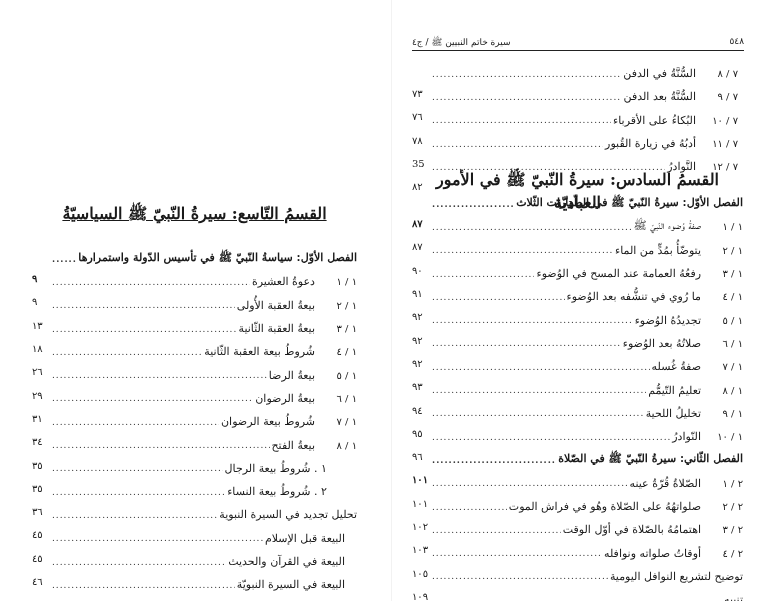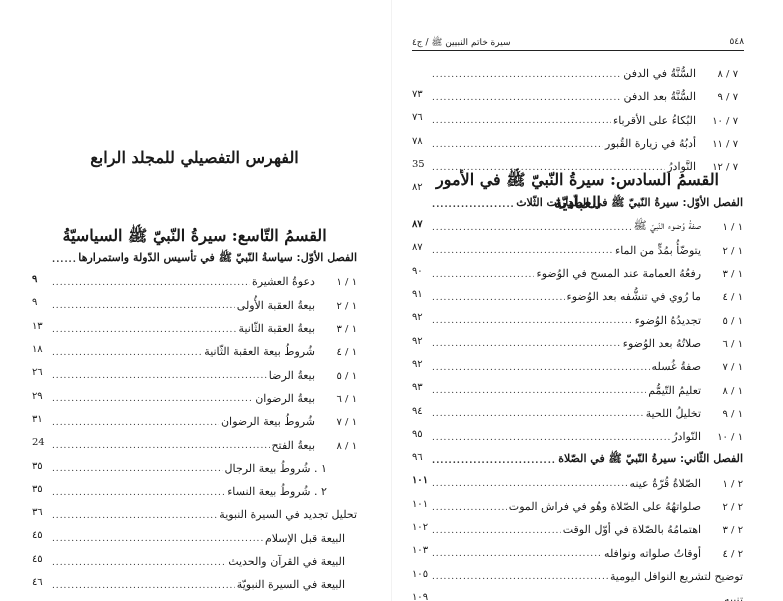--- a/index.html
+++ b/index.html
@@ -92,21 +92,21 @@
     .row.indent2 { padding-right: 30px; }
 
     .section-heading {
       position: absolute;
       font-weight: bold;
       font-size: 16px;
       text-align: center;
       direction: rtl;
     }
     .page-right .section-heading { top: 170px; right: 40px; width: 331px; }
-    .page-left .section-heading { top: 226px; right: 35px; width: 325px; }
+    .page-left .section-heading { top: 204px; right: 35px; width: 325px; text-decoration: underline; }
 
     .volume-title {
       position: absolute;
       top: 148px;
       right: 35px;
       width: 325px;
       text-align: center;
       font-weight: bold;
       font-size: 16px;
       direction: rtl;
@@ -269,21 +269,20 @@
         <span class="dots"></span>
         <span class="pg">١١١</span>
       </div>
 
   </div>
 </div>
 
 <div class="fold"></div>
 
 <div class="page page-left">
-  <div class="volume-title">الفهرس التفصيلي للمجلد الرابع</div>
   <div class="section-heading">القسمُ التّاسع: سيرةُ النّبيّ ﷺ السياسيّةُ</div>
 
   <div class="toc-list">
     <div class="row chapter">
         <span class="label">الفصل الأوّل: سياسةُ النّبيّ ﷺ في تأسيس الدّولة واستمرارها</span>
         <span class="dots"></span>
         <span class="pg">٩</span>
       </div>
     <div class="row">
         <span class="num">١ / ١</span>
@@ -318,21 +317,21 @@
     <div class="row">
         <span class="num">١ / ٦</span>
         <span class="label">بيعةُ الرضوان</span>
         <span class="dots"></span>
         <span class="pg">٣١</span>
       </div>
     <div class="row">
         <span class="num">١ / ٧</span>
         <span class="label">شُروطُ بيعة الرضوان</span>
         <span class="dots"></span>
-        <span class="pg">24</span>
+        <span class="pg">٣٤</span>
       </div>
     <div class="row">
         <span class="num">١ / ٨</span>
         <span class="label">بيعةُ الفتح</span>
         <span class="dots"></span>
         <span class="pg">٣٥</span>
       </div>
     <div class="row indent2">
         <span class="label">١ . شُروطُ بيعة الرجال</span>
         <span class="dots"></span>

